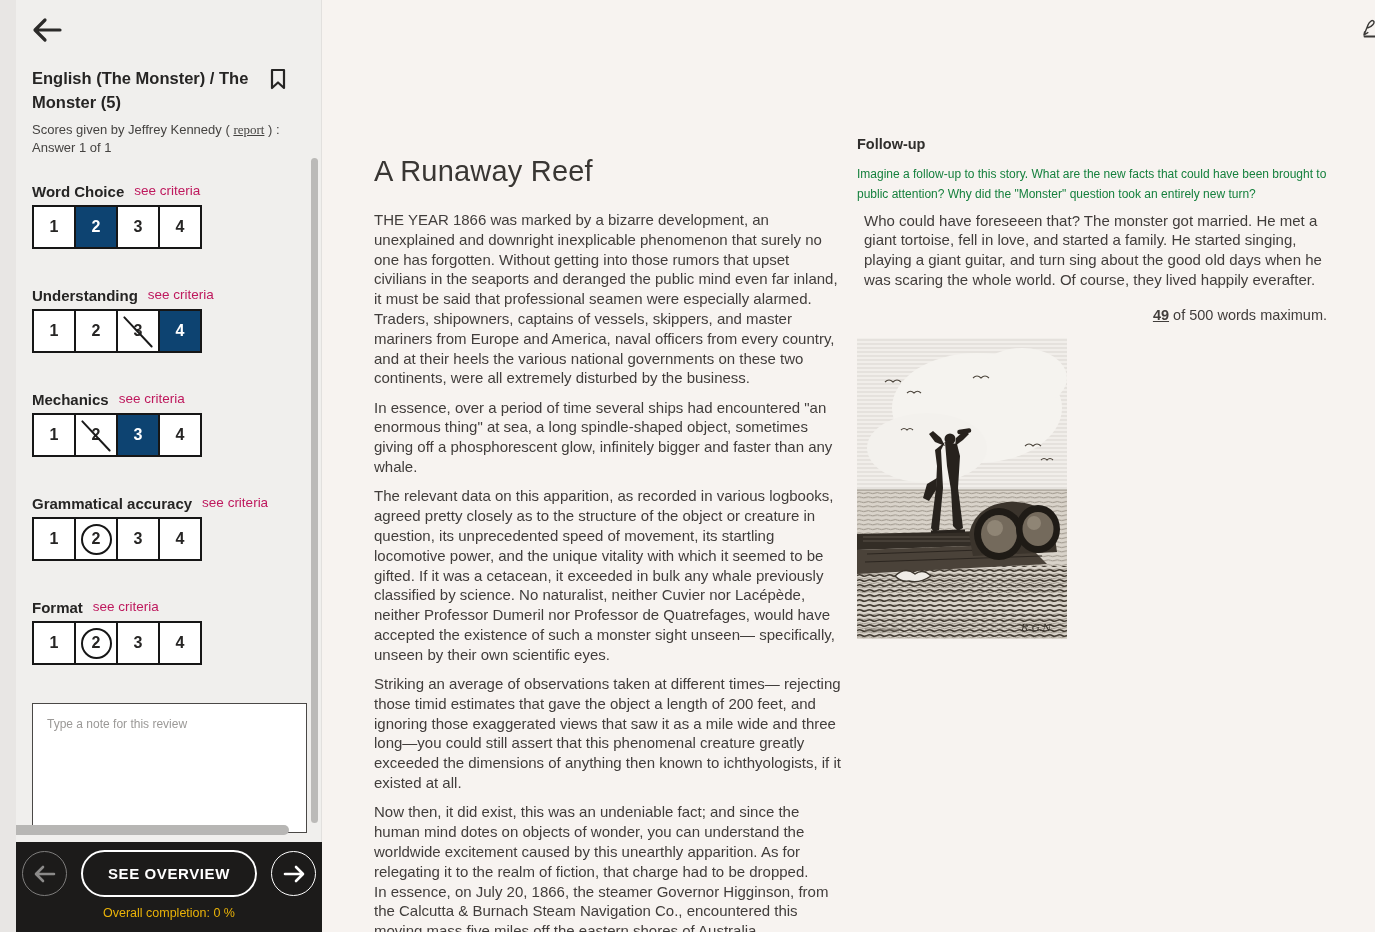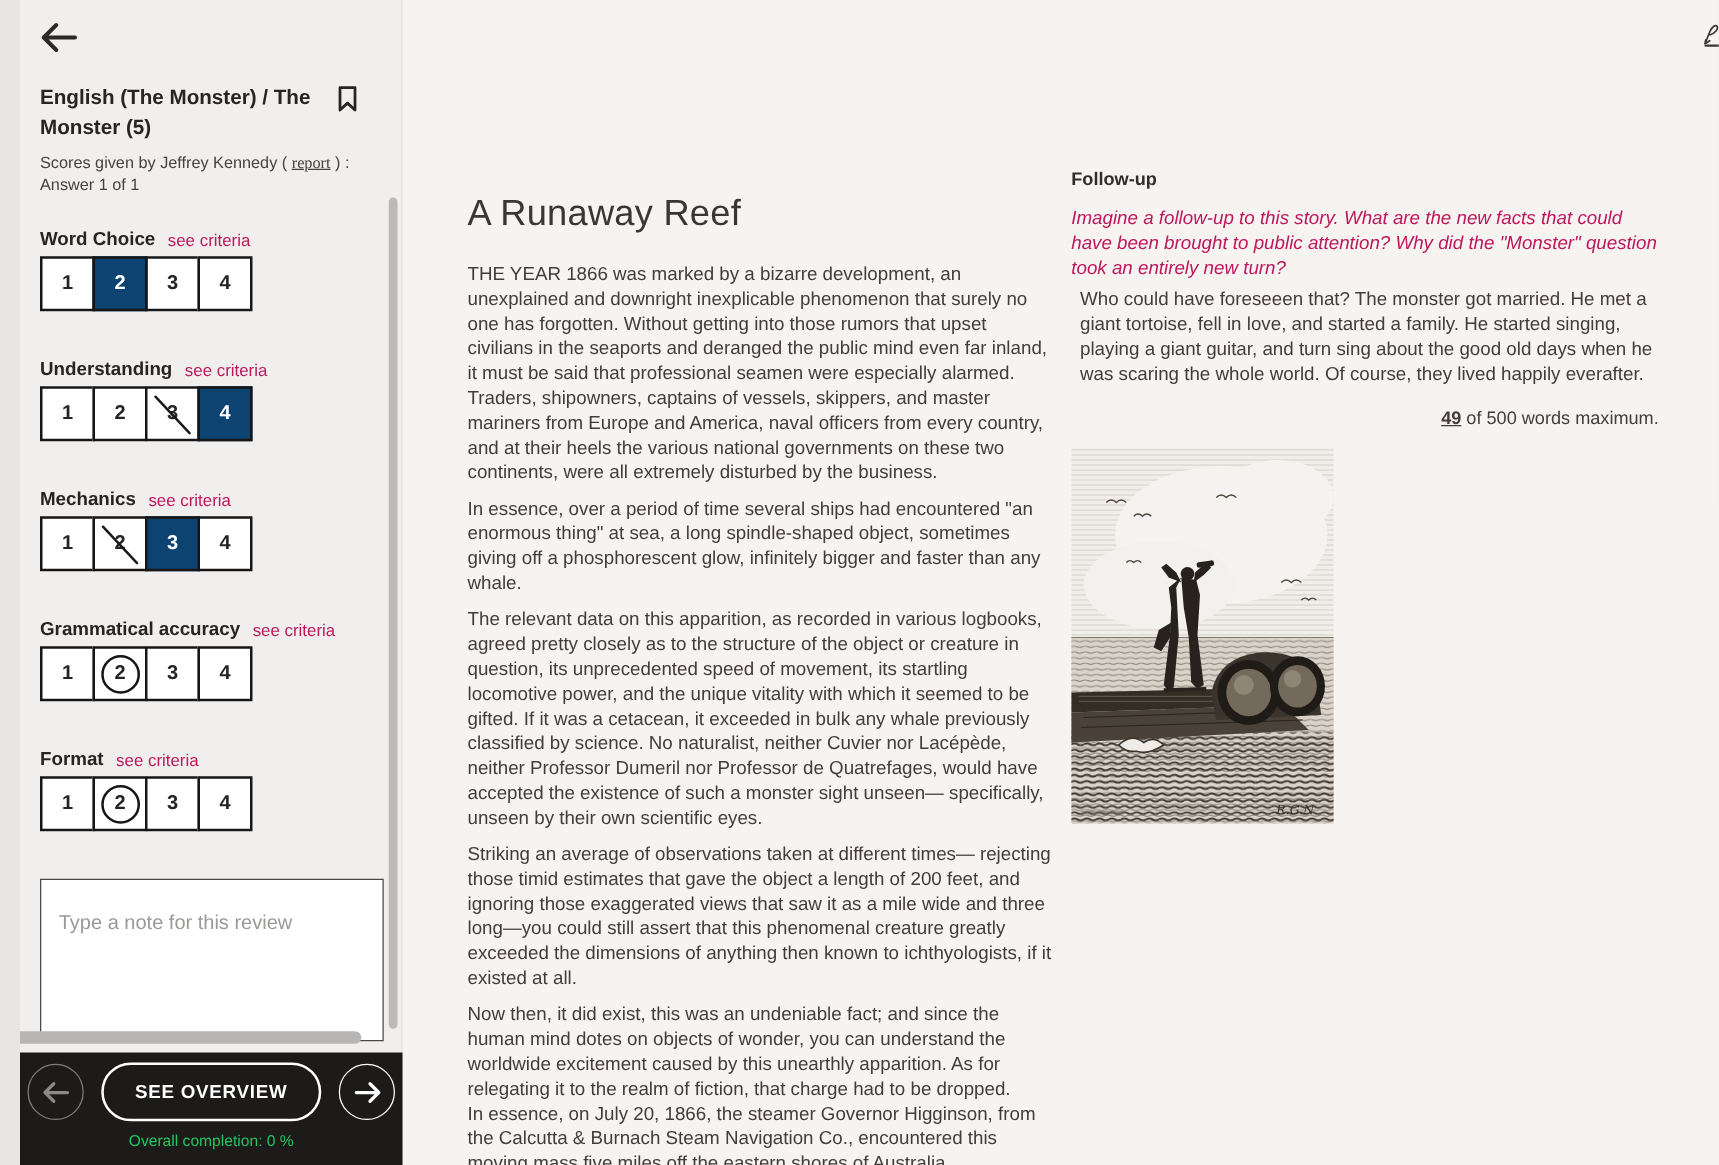--- a/index.html
+++ b/index.html
@@ -20,39 +20,39 @@
   .side-head { display:flex; margin:20px 16px 0 16px; }
   .side-title {
     width:232px; font-size:16.5px; font-weight:bold; line-height:24px; color:#262524;
     font-family:"Liberation Sans", sans-serif;
   }
   .bookmark { margin-left:6px; margin-top:2px; }
   .meta { margin:7px 16px 0 16px; font-size:13px; line-height:18px; color:#454341; }
   .meta a { color:#454341; text-decoration:underline; cursor:pointer;font-family:Liberation Serif, serif; }
   .criteria { margin:26px 16px 0 16px; }
   .criterion { margin-bottom:38px; }
-  .crit-head { display:flex; align-items:flex-end; gap:10px; margin-bottom:5px; }
+  .crit-head { display:flex; align-items:flex-start; gap:10px; margin-bottom:5px; }
   .crit-name { font-size:15px; font-weight:bold; color:#262524; }
   .crit-link { font-size:13.5px; color:#be185d; cursor:pointer; }
   .score-row { display:flex; }
   .cell {
     position:relative; width:44px; height:44px; border:2px solid #161616; margin-left:-2px;
     display:flex; align-items:center; justify-content:center; background:#fff;
     font-size:16px; font-weight:bold; color:#262524; cursor:pointer;
   }
   .cell:first-child { margin-left:0; }
   .cell.selected { background:#0d4371; color:#ffffff; z-index:1; }
   .cell .circle {
     width:31px; height:31px; border:2px solid #161616; border-radius:50%;
     display:flex; align-items:center; justify-content:center;
   }
   .cell .slash { position:absolute; left:0; top:0; width:100%; height:100%; }
   .note {
     display:block; margin:26px 0 0 16px; width:275px; height:130px; resize:none;
-    background:#fff; border:1px solid #4a4846; padding:26px 14px; font-size:16px;
+    background:#fff; border:1px solid #4a4846; padding:13px 14px; font-size:12px;
     font-family:"Liberation Sans", sans-serif; color:#333;
   }
   .note::placeholder { color:#9b9997; }
   .vscroll-thumb {
     position:absolute; right:3px; top:158px; width:7px; height:665px;
     background:#bbbab8; border-radius:4px;
   }
   .hscroll-thumb {
     position:absolute; left:0; top:825px; width:273px; height:10px;
     background:#b7b6b4; border-radius:0 6px 6px 0;
@@ -68,35 +68,35 @@
     width:45px; height:45px; border-radius:50%; background:none; cursor:pointer;
     display:flex; align-items:center; justify-content:center;
   }
   .circ-btn.dim { border:1.6px solid #7e7d7c; }
   .circ-btn.lit { border:1.6px solid #ffffff; }
   .pill-btn {
     height:47px; border:2px solid #ffffff; border-radius:24px; background:none;
     color:#fff; font-weight:bold; font-size:15px; letter-spacing:0.6px; padding:0 25px;
     cursor:pointer; font-family:"Liberation Sans", sans-serif;
   }
-  .completion { text-align:center; color:#22c55e; font-size:12.5px; margin-top:9px; }
+  .completion { text-align:center; color:#eab308; font-size:12.5px; margin-top:9px; }
   
   .main { position:absolute; left:307px; top:0; right:0; bottom:0; }
   .pencil { position:absolute; top:13px; right:10px; cursor:pointer; }
   .cols { display:flex; gap:13px; padding-left:51px; }
   .story { width:470px; padding-top:155px; }
   .story h2 { font-size:29px; font-weight:normal; color:#393633; letter-spacing:0.2px; }
   .story .paras { margin-top:22px; }
   .story p {
     font-size:15px; line-height:19.8px; color:#413d3b; margin-bottom:9.5px;
     white-space:pre-line;
   }
   .followup { width:470px; padding-top:136px; }
   .fu-head { font-size:14.5px; font-weight:bold; color:#302e2c; }
-  .fu-q { margin-top:13px; font-size:15px; line-height:19.8px; color:#be185d;font-style:italic; }
+  .fu-q { margin-top:13px; font-size:12px; line-height:19.8px; color:#15803d; }
   .fu-a { margin-top:6px; margin-left:7px; font-size:15px; line-height:19.8px; color:#413d3b; }
   .fu-count { margin-top:17px; text-align:right; font-size:14.5px; color:#413d3b; }
   .fu-count b { font-weight:bold;text-decoration:underline; }
   .fu-img { margin-top:15px; width:210px; height:301px; display:block; }
 </style>
 </head>
 <body>
 
 <div class="app">
 

